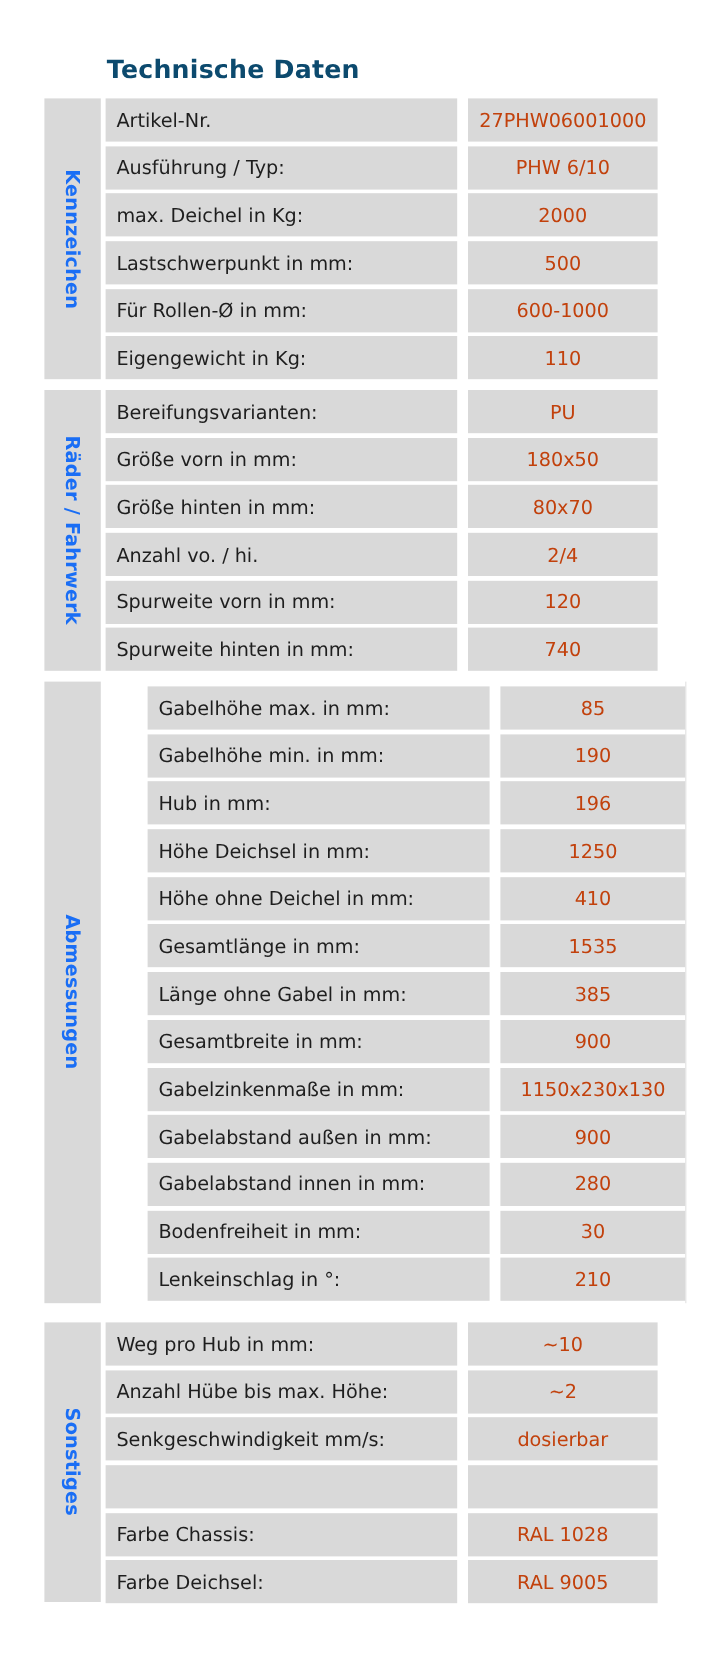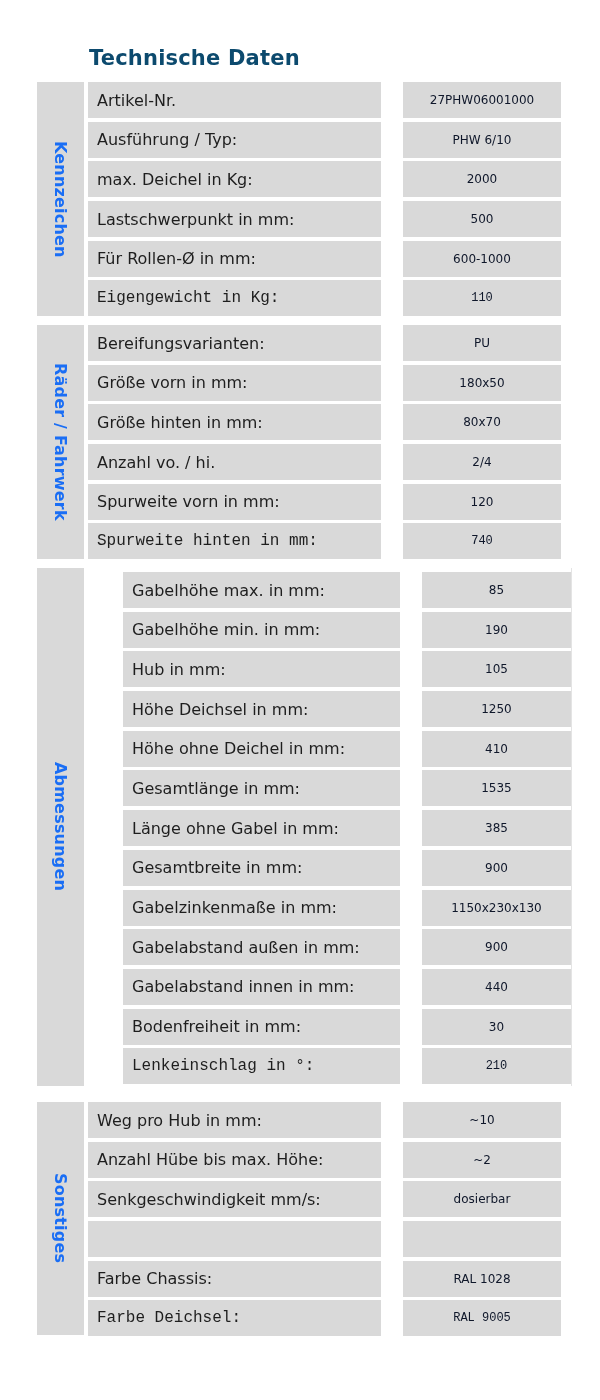--- a/index.html
+++ b/index.html
@@ -15,30 +15,30 @@
     background: #d9d9d9;
     display: flex; align-items: center; justify-content: center;
   }
   .side-label {
     writing-mode: vertical-rl;
     font-family: "DejaVu Sans", sans-serif; font-weight: bold;
     font-size: 16px; color: #1a6ef5; white-space: nowrap; letter-spacing: 0.2px;
   }
   .rows { position: absolute; left: 51px; top: 0; right: 0; }
   .row { display: flex; height: 36px; margin-bottom: 3.7px; }
-  .row:last-child { margin-bottom: 0; font-family: Liberation Mono, monospace; }
+  .row:last-child { margin-bottom: 0; }
   .cell-label {
-    width: 293px; background: #d9d9d9; margin-right: 22px;
+    width: 293px; background: #d9d9d9; margin-right: 9px;
     display: flex; align-items: center; padding-left: 9px; box-sizing: border-box;
     font-size: 16px; color: #1e1e1e; white-space: nowrap;
   }
   .cell-value {
     width: 158px; background: #d9d9d9;
     display: flex; align-items: center; justify-content: center;
-    font-size: 12px; color: #0f172a; white-space: nowrap;
+    font-size: 16px; color: #c2410c; white-space: nowrap;
   }
   #sec-abm { border-right: 1px solid #e4e4e4; }
 </style>
 </head>
 <body>
 
 <div class="title">Technische Daten</div>
 
 <div class="section" id="sec-kenn" style="top:82px; height:234px;">
   <div class="side">
@@ -112,21 +112,21 @@
     <div class="row">
         <div class="cell-label">Gabelhöhe max. in mm:</div>
         <div class="cell-value">85</div>
       </div>
     <div class="row">
         <div class="cell-label">Gabelhöhe min. in mm:</div>
         <div class="cell-value">190</div>
       </div>
     <div class="row">
         <div class="cell-label">Hub in mm:</div>
-        <div class="cell-value">105</div>
+        <div class="cell-value">196</div>
       </div>
     <div class="row">
         <div class="cell-label">Höhe Deichsel in mm:</div>
         <div class="cell-value">1250</div>
       </div>
     <div class="row">
         <div class="cell-label">Höhe ohne Deichel in mm:</div>
         <div class="cell-value">410</div>
       </div>
     <div class="row">
@@ -144,21 +144,21 @@
     <div class="row">
         <div class="cell-label">Gabelzinkenmaße in mm:</div>
         <div class="cell-value">1150x230x130</div>
       </div>
     <div class="row">
         <div class="cell-label">Gabelabstand außen in mm:</div>
         <div class="cell-value">900</div>
       </div>
     <div class="row">
         <div class="cell-label">Gabelabstand innen in mm:</div>
-        <div class="cell-value">440</div>
+        <div class="cell-value">280</div>
       </div>
     <div class="row">
         <div class="cell-label">Bodenfreiheit in mm:</div>
         <div class="cell-value">30</div>
       </div>
     <div class="row">
         <div class="cell-label">Lenkeinschlag in °:</div>
         <div class="cell-value">210</div>
       </div>
   </div>

